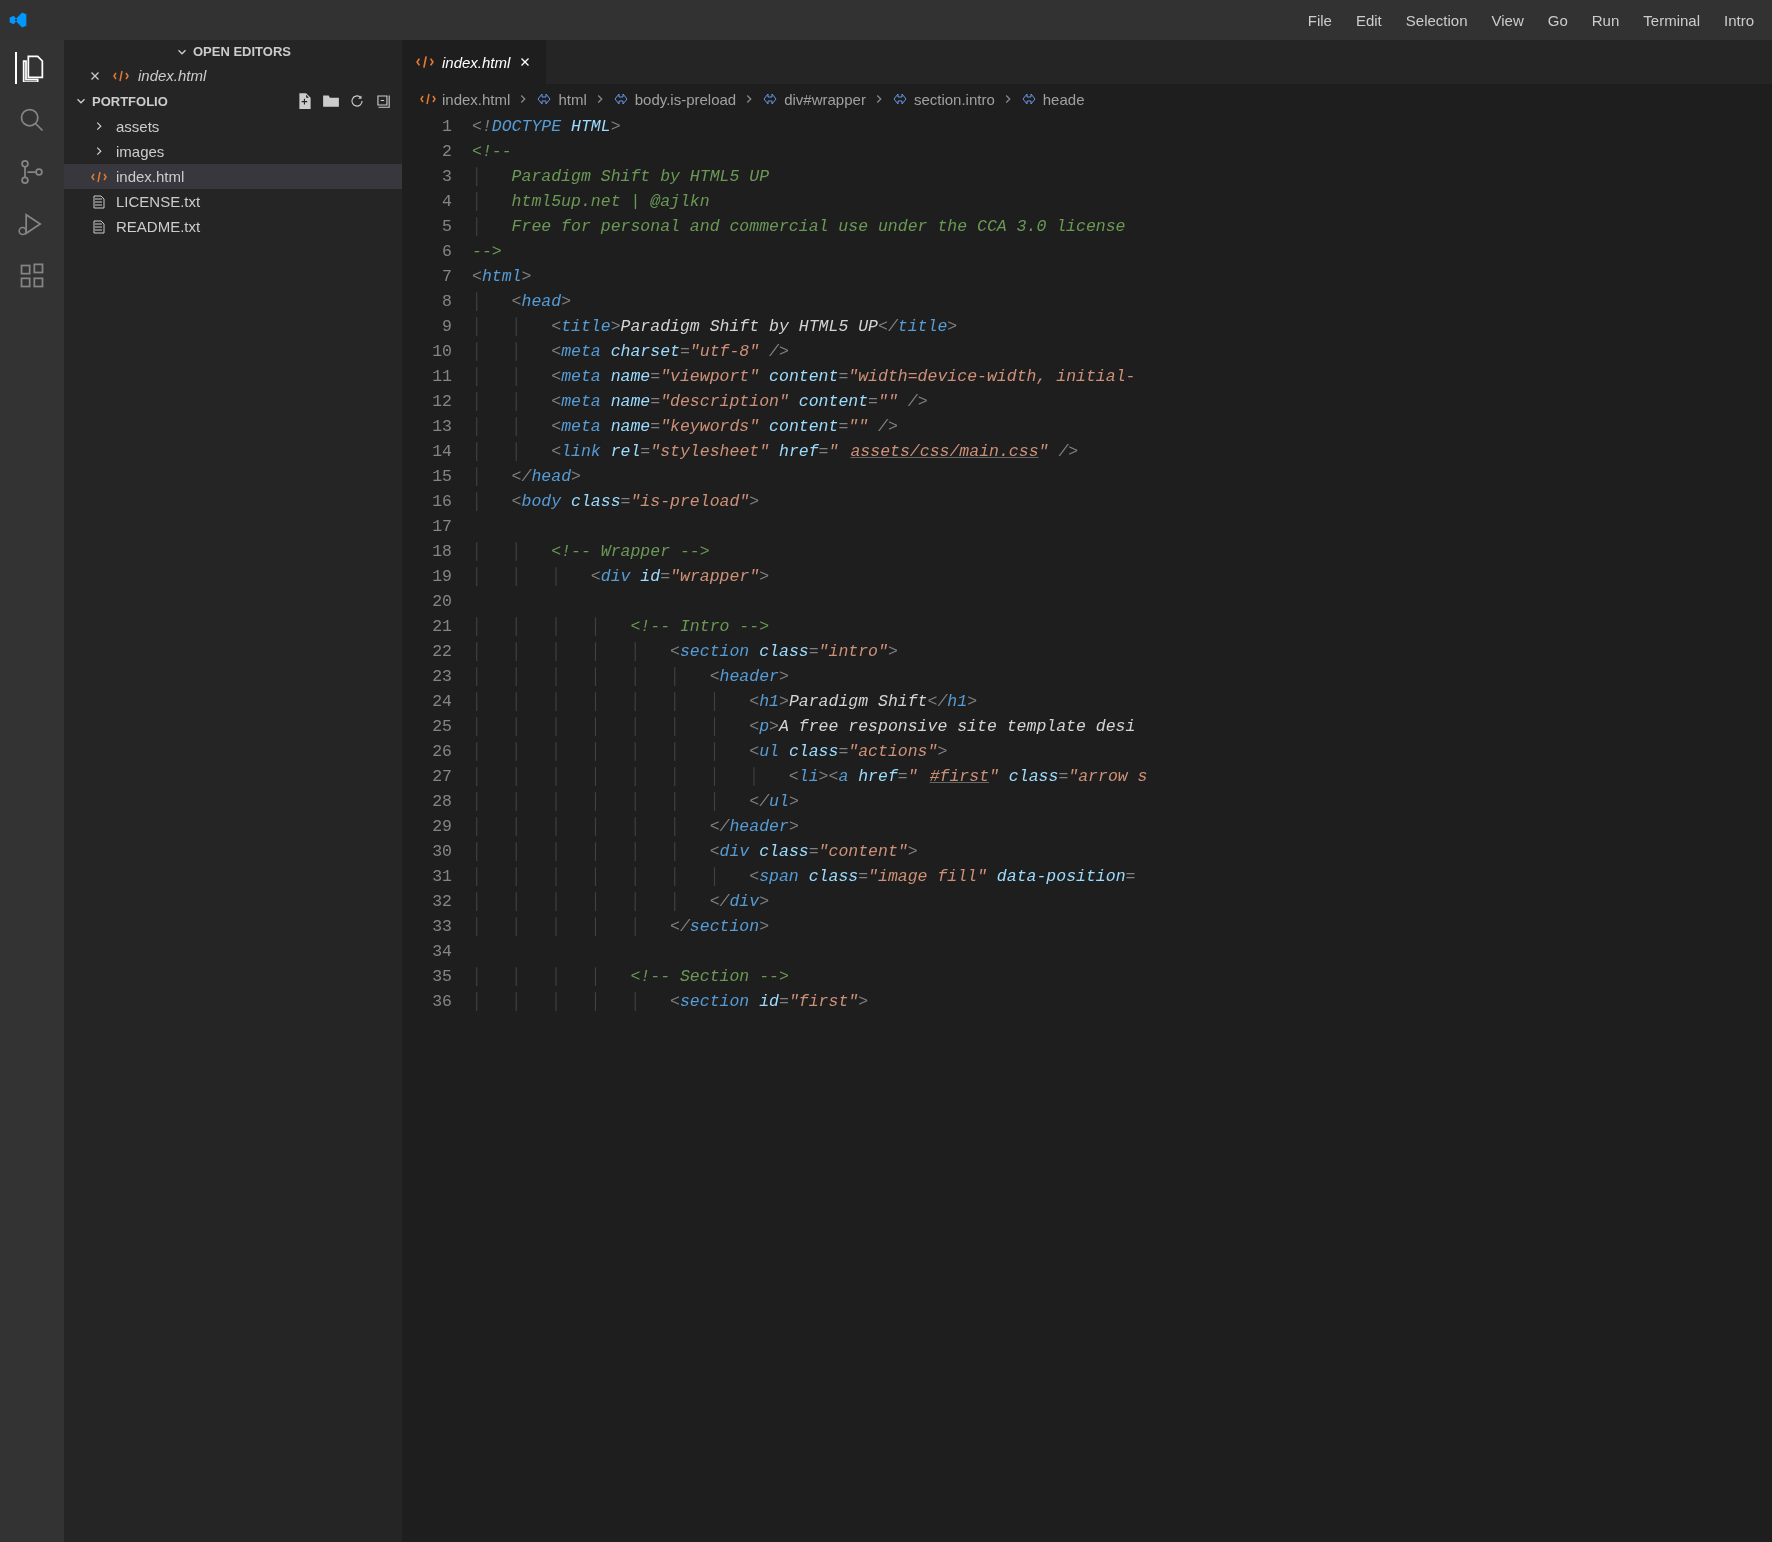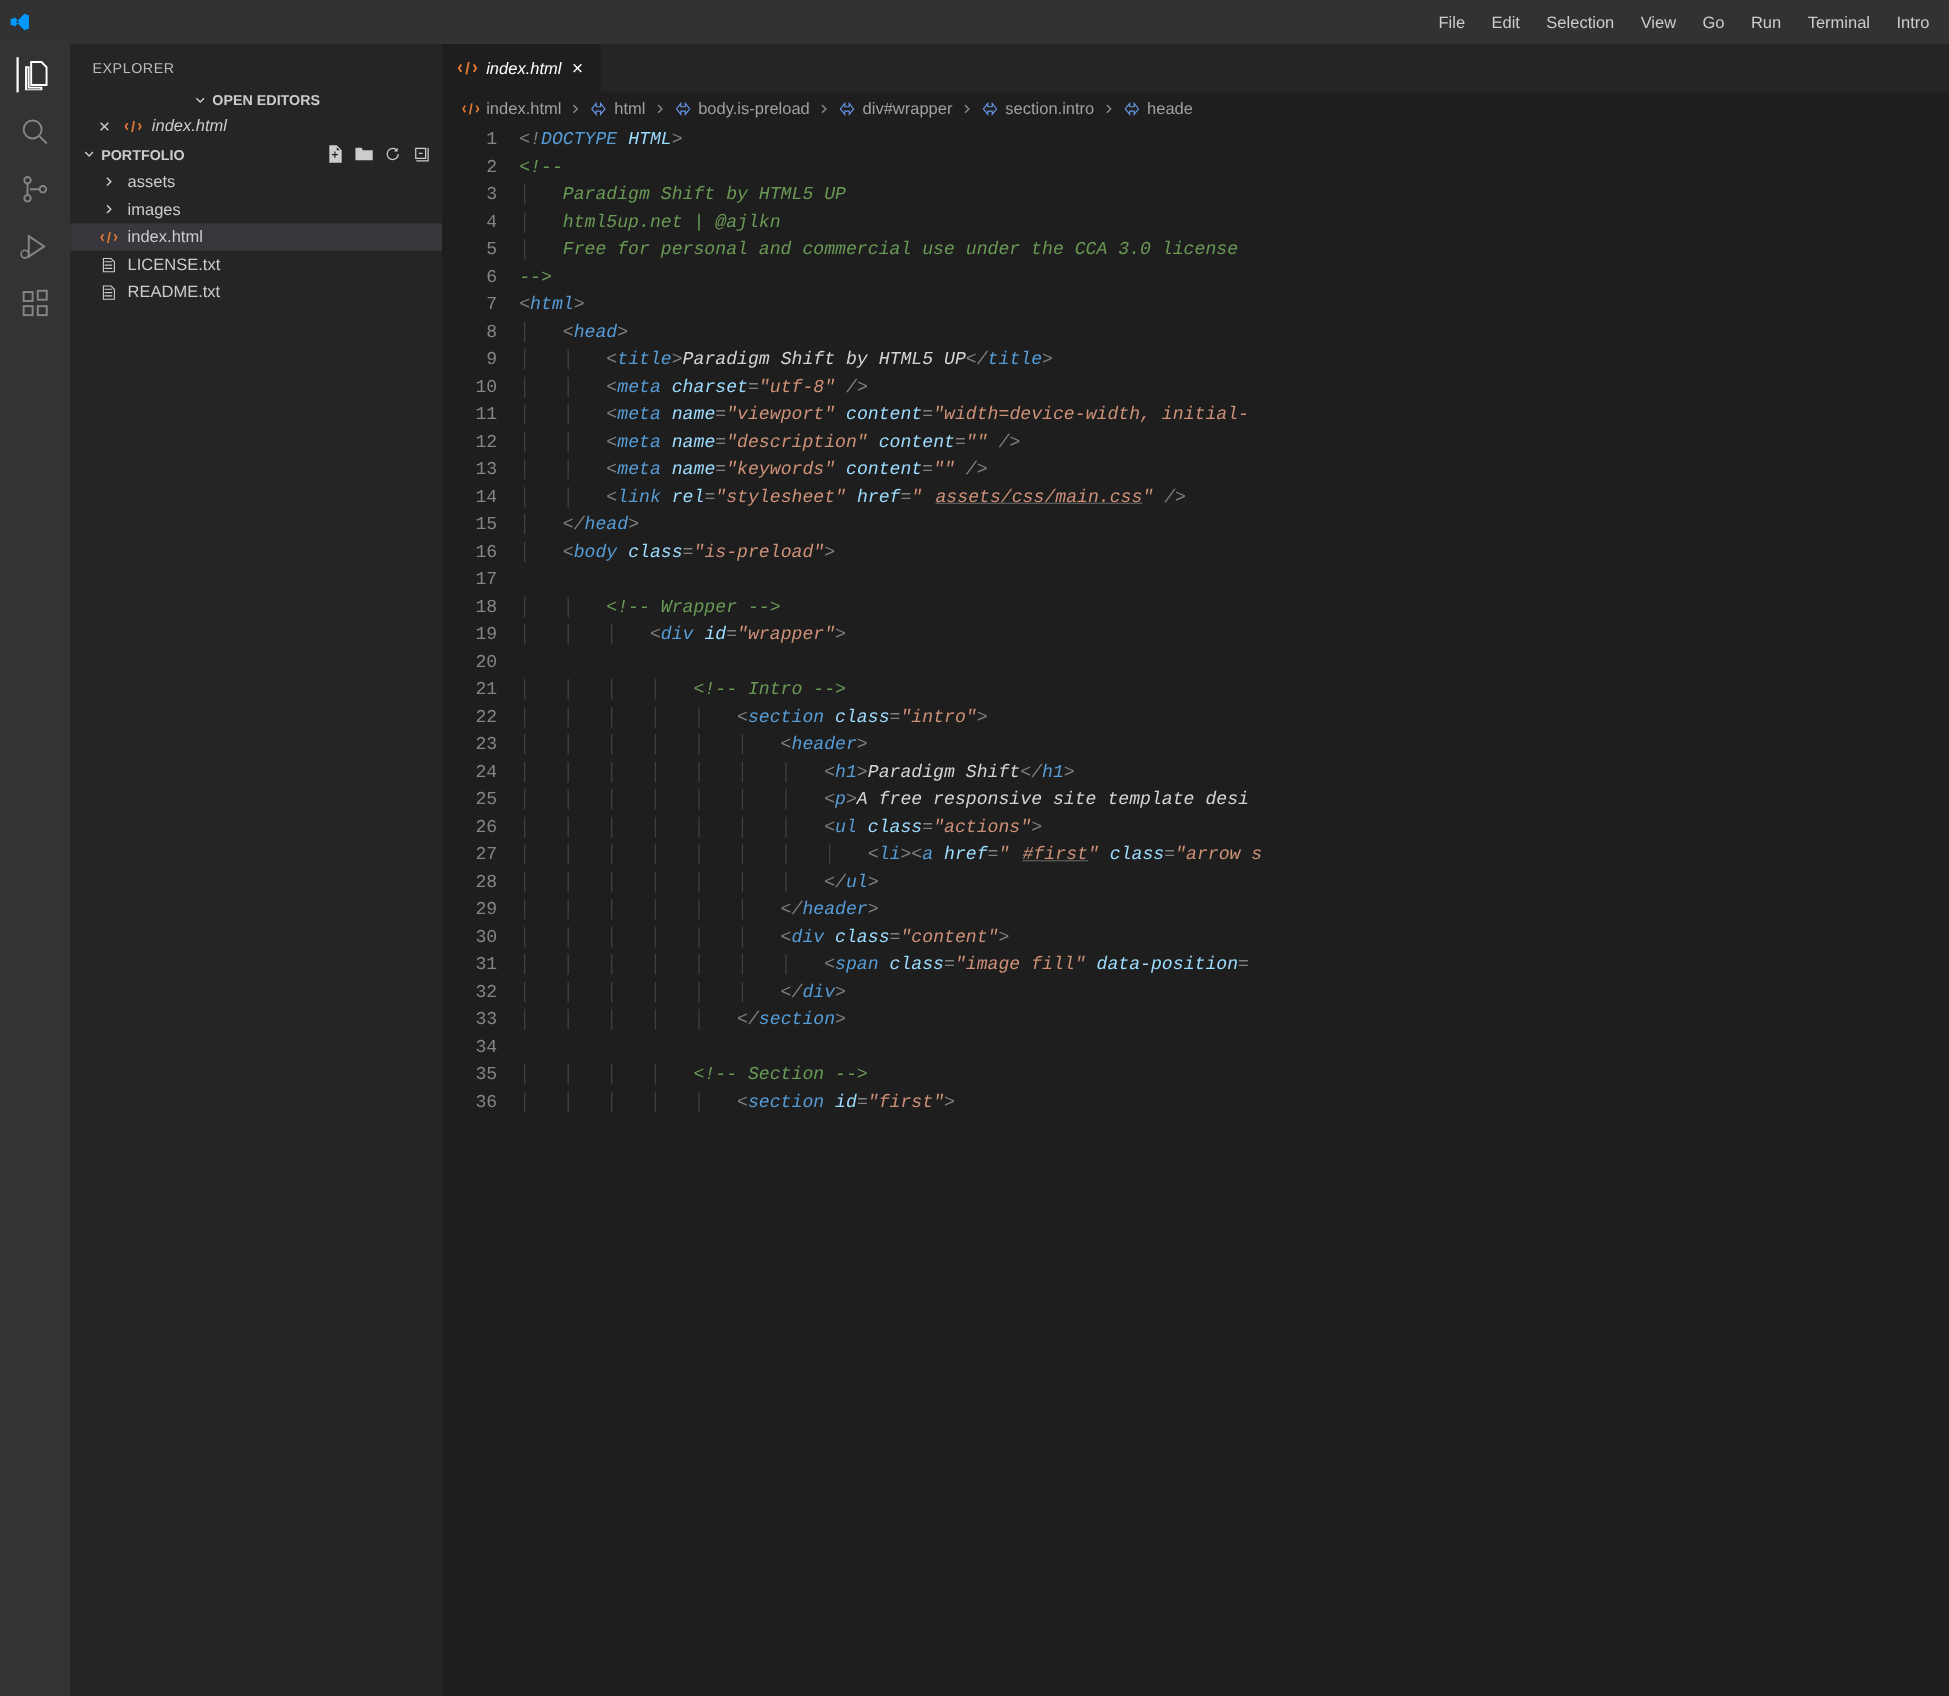--- a/index.html
+++ b/index.html
@@ -210,21 +210,20 @@
       <svg width="28" height="28" viewBox="0 0 24 24">
           <rect x="3" y="3" width="7" height="7" fill="none" stroke="currentColor" stroke-width="1.5"></rect>
           <rect x="3" y="14" width="7" height="7" fill="none" stroke="currentColor" stroke-width="1.5"></rect>
           <rect x="14" y="14" width="7" height="7" fill="none" stroke="currentColor" stroke-width="1.5"></rect>
           <rect x="14" y="2" width="7" height="7" fill="none" stroke="currentColor" stroke-width="1.5"></rect>
         </svg>
     </div>
   </div>
 
   <div class="sidebar">
-    <div class="sidebar-title">EXPLORER</div>
     <div class="section-header">
       <span class="chev">
           <svg width="14" height="14" viewBox="0 0 16 16">
             <path d="M4 6l4 4 4-4" fill="none" stroke="currentColor" stroke-width="1.5"></path>
           </svg>
         </span>
       <span>OPEN EDITORS</span>
     </div>
     <div id="open-editors">
         <div class="tree-item open-editor">

